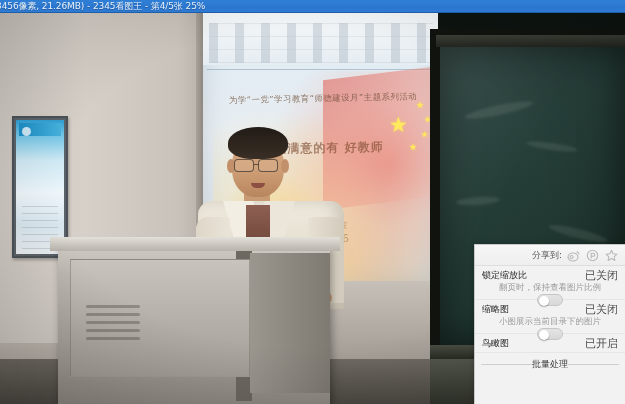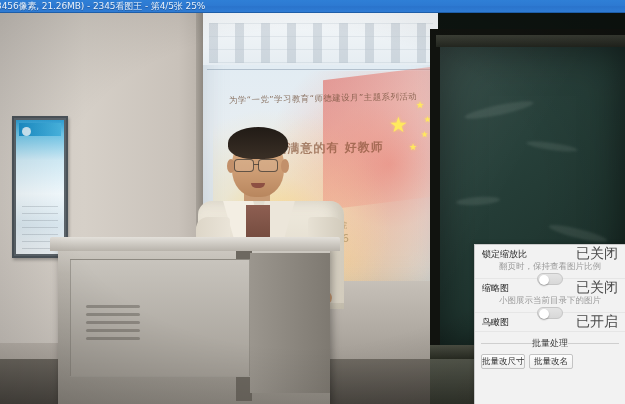--- a/index.html
+++ b/index.html
@@ -329,21 +329,21 @@
 
   .setting {
     padding: 3px 7px 3px 7px;
     border-bottom: 1px solid #e6e6e6;
   }
   .setting .top {
     display: flex; align-items: center; justify-content: space-between;
     height: 12px;
   }
   .setting .name { font-size: 9px; font-weight: normal; color: #262626; }
-  .setting .state { font-size: 14px; color: #4a4a4a; }
+  .setting .state { font-size: 11px; color: #4a4a4a; }
   .setting .bot {
     display: flex; align-items: center; justify-content: space-between;
     height: 14px; margin-top: 1px; flex-direction: column;
   }
   .setting .desc { font-size: 8.5px; color: #9b9b9b; }
 
   .sw { width: 26px; height: 12px; border-radius: 7px; position: relative; flex: none; }
   .sw.off { background: linear-gradient(to bottom,#e4e4e4,#d8d8d8); border: 1px solid #c6c6c6; }
   .sw.on  { background: linear-gradient(to bottom,#3f9bf0,#2f86e0); border: 1px solid #2877c9; }
   .sw .knob {
@@ -458,20 +458,43 @@
     <div class="vent" style="top:300px"></div>
     <div class="vent" style="top:308px"></div>
     <div class="vent" style="top:316px"></div>
     <div class="vent" style="top:324px"></div>
 
     <div class="vignette"></div>
   </div>
 
   <div id="panel">
 
+    <div class="share-row">
+      <span class="share-label">分享到:</span>
+      <span class="share-icons">
+        <span class="share-ic">
+          <svg width="13" height="13" viewBox="0 0 13 13" fill="none" stroke="currentColor" stroke-width="1.1">
+            <ellipse cx="6" cy="8" rx="5" ry="4"></ellipse>
+            <path d="M9.5 3.2c1.6-.4 2.6.6 2.3 2.1"></path>
+            <circle cx="4.6" cy="8" r="1.5"></circle>
+          </svg>
+        </span>
+        <span class="share-ic">
+          <svg width="13" height="13" viewBox="0 0 13 13" fill="none" stroke="currentColor" stroke-width="1.1">
+            <circle cx="6.5" cy="6.5" r="5.2"></circle>
+            <path d="M5.2 9.4V4.2h2.1a1.5 1.5 0 0 1 0 3H5.2"></path>
+          </svg>
+        </span>
+        <span class="share-ic">
+          <svg width="13" height="13" viewBox="0 0 13 13" fill="none" stroke="currentColor" stroke-width="1.1" stroke-linejoin="round">
+            <polygon points="6.5,1.3 8.1,4.8 11.9,5.2 9.1,7.8 9.9,11.5 6.5,9.6 3.1,11.5 3.9,7.8 1.1,5.2 4.9,4.8"></polygon>
+          </svg>
+        </span>
+      </span>
+    </div>
 
     <div class="setting">
       <div class="top">
         <span class="name">锁定缩放比</span>
         <span class="state">已关闭</span>
       </div>
       <div class="bot">
         <span class="desc">翻页时，保持查看图片比例</span>
         <span class="sw off">
           <span class="knob"></span>
@@ -498,21 +521,16 @@
         <span class="state">已开启</span>
       </div>
     </div>
 
     <div class="batch">
       <div class="batch-hd">
         <span class="ln"></span>
         <span class="tx">批量处理</span>
         <span class="ln"></span>
       </div>
-      <div class="btn-grid">
-        <div class="bbtn">批量改尺寸</div>
-        <div class="bbtn">批量改名</div>
-
-      </div>
     </div>
 
   </div>
 </div>
 
 </body></html>

